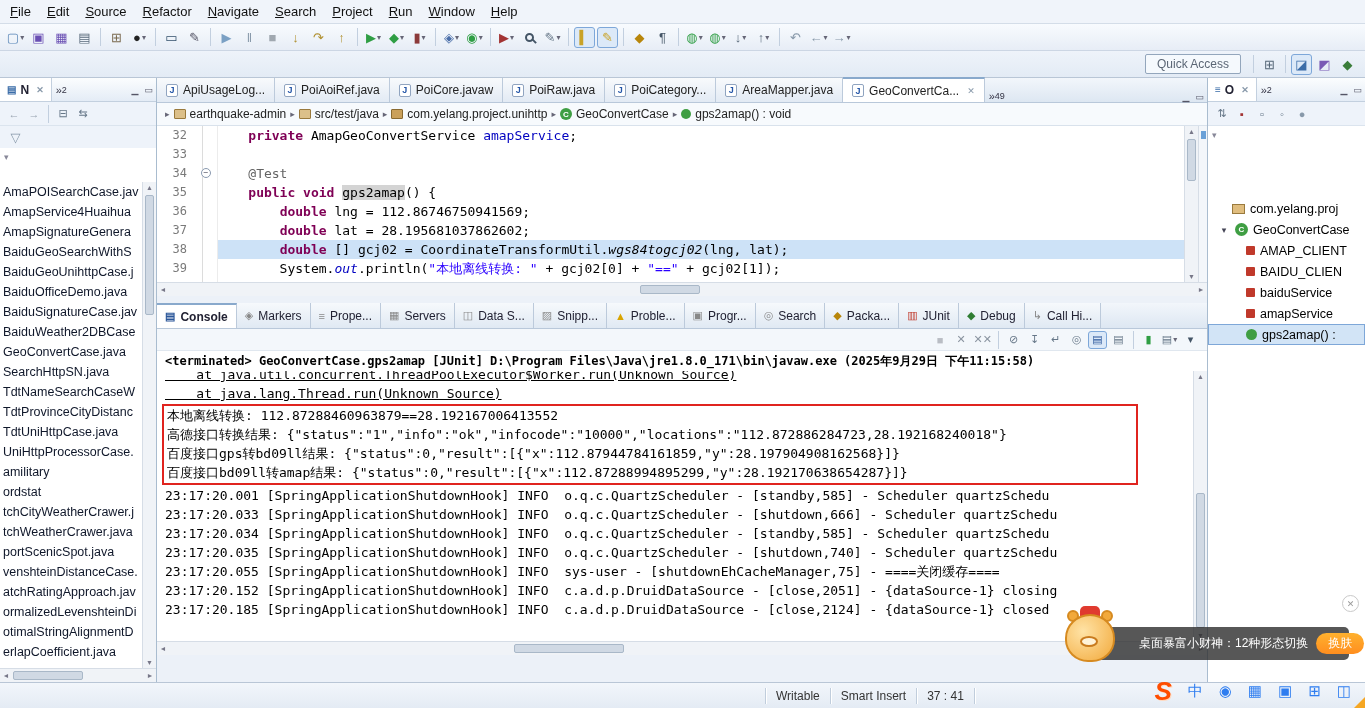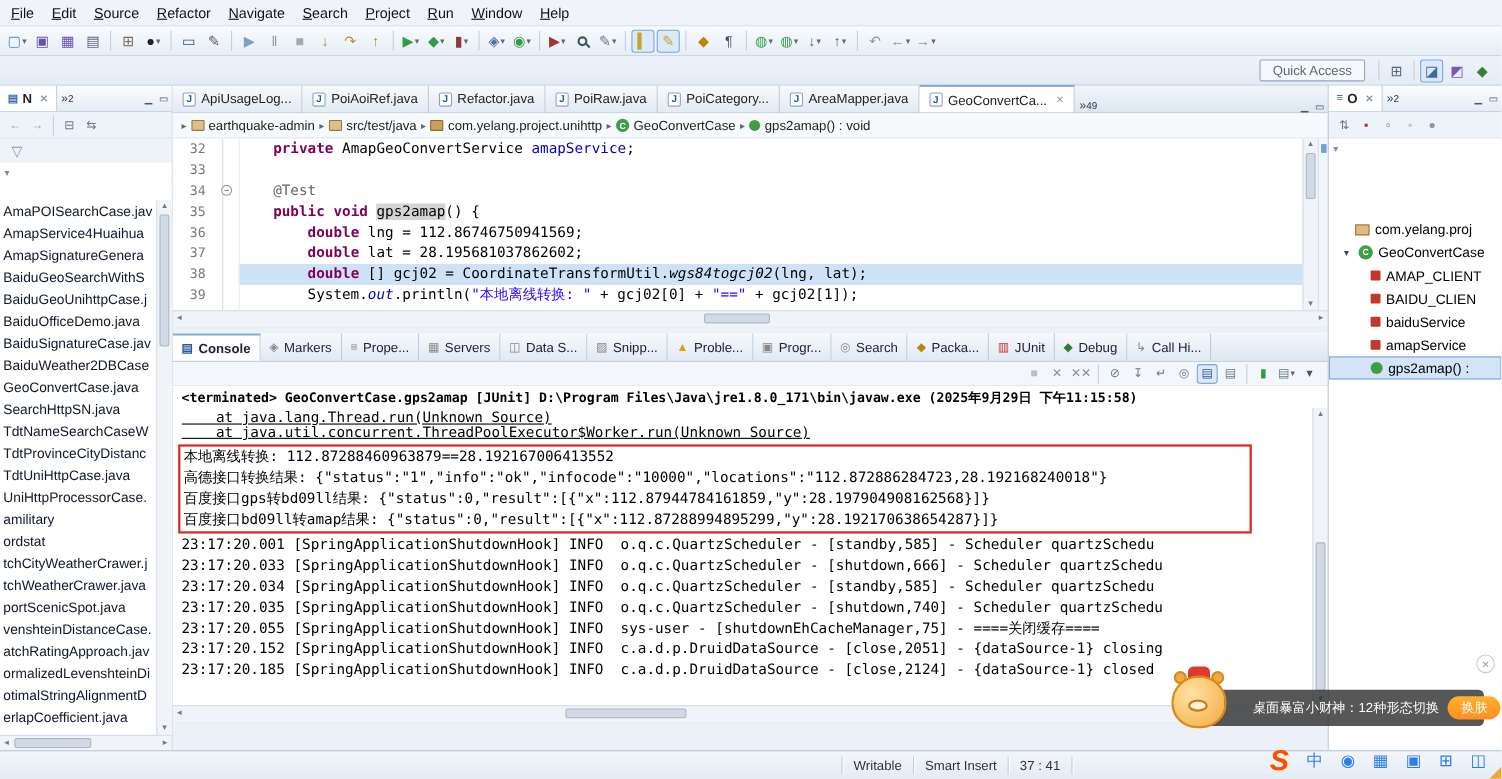--- a/index.html
+++ b/index.html
@@ -360,21 +360,21 @@
           <div class="etab">
             <span class="jicon">J</span>
             <span>ApiUsageLog...</span>
           </div>
           <div class="etab">
             <span class="jicon">J</span>
             <span>PoiAoiRef.java</span>
           </div>
           <div class="etab">
             <span class="jicon">J</span>
-            <span>Refactor.java</span>
+            <span>PoiCore.javaw</span>
           </div>
           <div class="etab">
             <span class="jicon">J</span>
             <span>PoiRaw.java</span>
           </div>
           <div class="etab">
             <span class="jicon">J</span>
             <span>PoiCategory...</span>
           </div>
           <div class="etab">
@@ -572,22 +572,22 @@
         <span class="tbi dd">
           <span style="color: rgb(102, 119, 136);">▤</span>
         </span>
         <span class="tbi">
           <span style="color: rgb(68, 85, 102);">▾</span>
         </span>
       </div>
     <div class="cheader">&lt;terminated&gt; GeoConvertCase.gps2amap [JUnit] D:\Program Files\Java\jre1.8.0_171\bin\javaw.exe (2025年9月29日 下午11:15:58)</div>
     <div class="cout-wrap">
       <div class="cout" id="console-out">
+          <div class="cl uline" style="margin-top: -6px;">    at java.util.concurrent.ThreadPoolExecutor$Worker.run(Unknown Source)</div>
           <div class="cl uline">    at java.lang.Thread.run(Unknown Source)</div>
-          <div class="cl uline" style="margin-top: -6px;">    at java.util.concurrent.ThreadPoolExecutor$Worker.run(Unknown Source)</div>
           <div class="redbox">
             <div class="cl">本地离线转换: 112.87288460963879==28.192167006413552</div>
             <div class="cl">高德接口转换结果: {"status":"1","info":"ok","infocode":"10000","locations":"112.872886284723,28.192168240018"}</div>
             <div class="cl">百度接口gps转bd09ll结果: {"status":0,"result":[{"x":112.87944784161859,"y":28.197904908162568}]}</div>
             <div class="cl">百度接口bd09ll转amap结果: {"status":0,"result":[{"x":112.87288994895299,"y":28.192170638654287}]}</div>
           </div>
           <div class="cl">23:17:20.001 [SpringApplicationShutdownHook] INFO  o.q.c.QuartzScheduler - [standby,585] - Scheduler quartzSchedu</div>
           <div class="cl">23:17:20.033 [SpringApplicationShutdownHook] INFO  o.q.c.QuartzScheduler - [shutdown,666] - Scheduler quartzSchedu</div>
           <div class="cl">23:17:20.034 [SpringApplicationShutdownHook] INFO  o.q.c.QuartzScheduler - [standby,585] - Scheduler quartzSchedu</div>
           <div class="cl">23:17:20.035 [SpringApplicationShutdownHook] INFO  o.q.c.QuartzScheduler - [shutdown,740] - Scheduler quartzSchedu</div>

